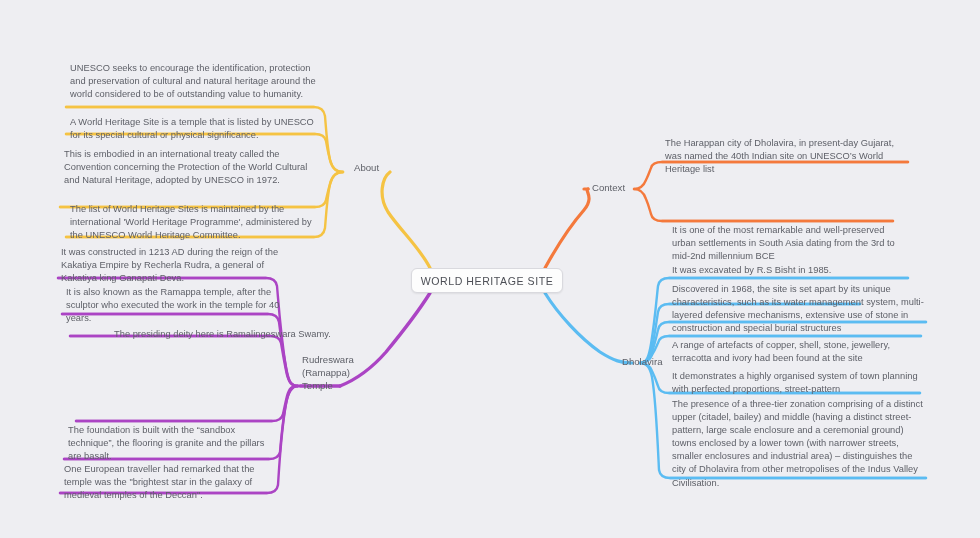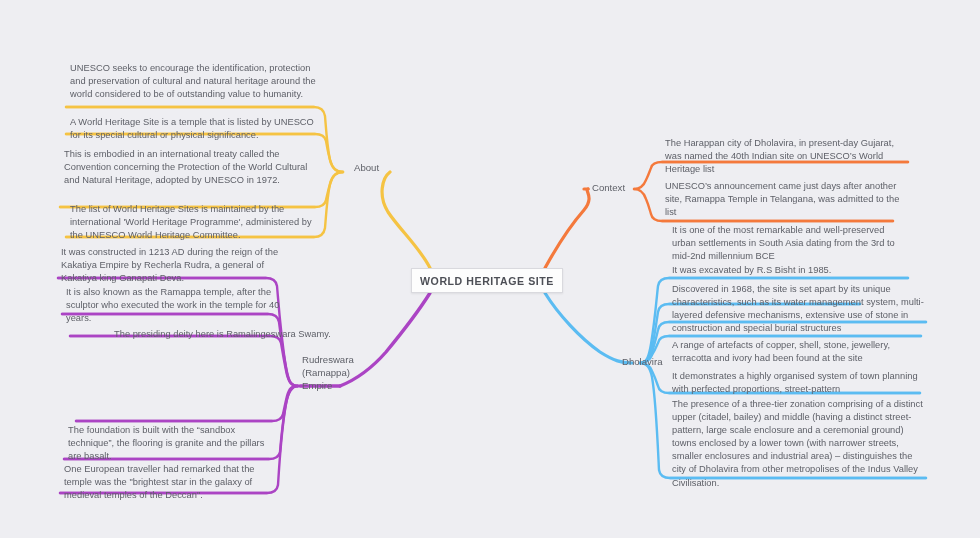--- a/index.html
+++ b/index.html
@@ -37,27 +37,26 @@
     line-height: 13.2px;
   }
   #root-node {
     position: absolute;
     left: 411px;
     top: 268px;
     width: 152px;
     height: 25px;
     background: #fdfdfd;
     border: 1px solid #d9d9de;
-    border-radius: 0;
+    border-radius: 6px;
     box-shadow: 0 1px 2px rgba(0,0,0,0.07);
     display: flex;
     align-items: center;
     justify-content: center;
     box-sizing: border-box;
-    font-weight: bold;
   }
   #root-label {
     font-size: 10.6px;
     color: #4d4f56;
     letter-spacing: 0.55px;
   }
 </style>
 </head>
 <body>
 
@@ -117,40 +116,39 @@
 
   <div id="root-node">
     <span id="root-label">WORLD HERITAGE SITE</span>
   </div>
 
   <div class="branch-label" style="left:354px; top:161px;">About</div>
 
   <div class="branch-label" style="left:302px; top:353px; width:70px;">
     <div>Rudreswara</div>
     <div>(Ramappa)</div>
-    <div>Empire</div>
+    <div>Temple</div>
   </div>
 
   <div class="branch-label" style="left:592px; top:181px;">Context</div>
 
   <div class="branch-label" style="left:622px; top:355px;">Dholavira</div>
 
   <div class="leaf" style="left:70px; top:62px; width:256px;">UNESCO seeks to encourage the identification, protection and preservation of cultural and natural heritage around the world considered to be of outstanding value to humanity.</div>
   <div class="leaf" style="left:70px; top:116px; width:252px;">A World Heritage Site is a temple that is listed by UNESCO for its special cultural or physical significance.</div>
   <div class="leaf" style="left:64px; top:148px; width:254px;">This is embodied in an international treaty called the Convention concerning the Protection of the World Cultural and Natural Heritage, adopted by UNESCO in 1972.</div>
   <div class="leaf" style="left:70px; top:203px; width:254px;">The list of World Heritage Sites is maintained by the international 'World Heritage Programme', administered by the UNESCO World Heritage Committee.</div>
 
   <div class="leaf" style="left:61px; top:246px; width:236px;">It was constructed in 1213 AD during the reign of the Kakatiya Empire by Recherla Rudra, a general of Kakatiya king Ganapati Deva.</div>
   <div class="leaf" style="left:66px; top:286px; width:232px;">It is also known as the Ramappa temple, after the sculptor who executed the work in the temple for 40 years.</div>
   <div class="leaf" style="left:74px; top:328px; width:222px;margin-left:40px;">The presiding deity here is Ramalingeswara Swamy.</div>
   <div class="leaf" style="left:68px; top:424px; width:212px;">The foundation is built with the “sandbox technique”, the flooring is granite and the pillars are basalt.</div>
   <div class="leaf" style="left:64px; top:463px; width:212px;">One European traveller had remarked that the temple was the "brightest star in the galaxy of medieval temples of the Deccan".</div>
 
   <div class="leaf" style="left:665px; top:137px; width:246px;">The Harappan city of Dholavira, in present-day Gujarat, was named the 40th Indian site on UNESCO’s World Heritage list</div>
-  <div class="leaf" style="left:665px; top:180px; width:246px;">UNESCO’s announcement came just days after another site, Ramappa Temple in Telangana, was admitted to the list</div>
 
   <div class="leaf" style="left:672px; top:224px; width:238px;">It is one of the most remarkable and well-preserved urban settlements in South Asia dating from the 3rd to mid-2nd millennium BCE</div>
   <div class="leaf" style="left:672px; top:264px; width:238px;">It was excavated by R.S Bisht in 1985.</div>
   <div class="leaf" style="left:672px; top:283px; width:252px;">Discovered in 1968, the site is set apart by its unique characteristics, such as its water management system, multi-layered defensive mechanisms, extensive use of stone in construction and special burial structures</div>
   <div class="leaf" style="left:672px; top:339px; width:250px;">A range of artefacts of copper, shell, stone, jewellery, terracotta and ivory had been found at the site</div>
   <div class="leaf" style="left:672px; top:370px; width:250px;">It demonstrates a highly organised system of town planning with perfected proportions, street-pattern</div>
   <div class="leaf" style="left:672px; top:398px; width:252px;">The presence of a three-tier zonation comprising of a distinct upper (citadel, bailey) and middle (having a distinct street-pattern, large scale enclosure and a ceremonial ground) towns enclosed by a lower town (with narrower streets, smaller enclosures and industrial area) – distinguishes the city of Dholavira from other metropolises of the Indus Valley Civilisation.</div>
 
 </div>
 

